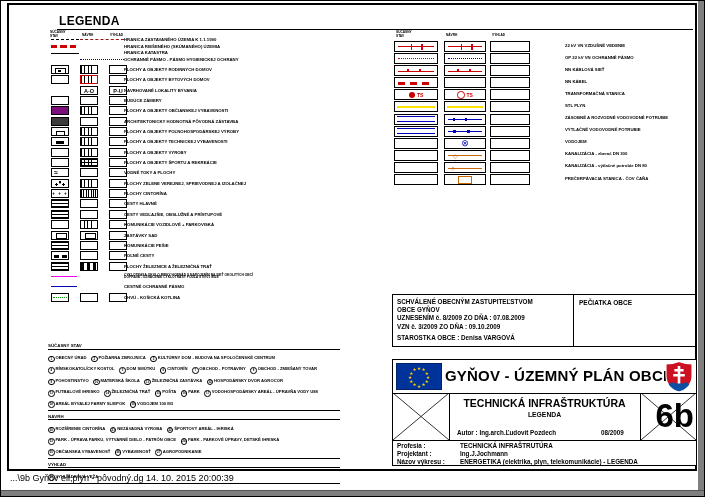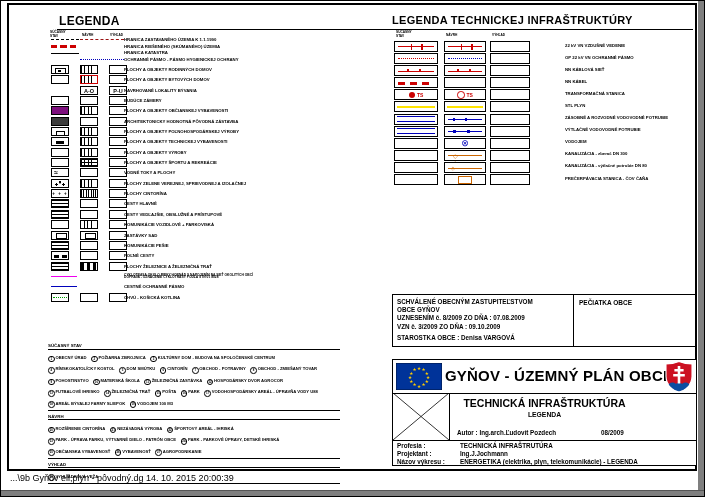--- a/index.html
+++ b/index.html
@@ -311,21 +311,20 @@
       <div class="nlist">
         <div class="hd">NÁVRH</div>
         <div class="items"><span class="nitem"><span class="num">20</span><span class="t">ROZŠÍRENIE CINTORÍNA</span></span><span class="nitem"><span class="num">21</span><span class="t">NEZÁVADNÁ VÝROBA</span></span><span class="nitem"><span class="num">22</span><span class="t">ŠPORTOVÝ AREÁL - IHRISKÁ</span></span><span class="nitem"><span class="num">23</span><span class="t">PARK - ÚPRAVA PARKU, VÝTVARNÉ DIELO - PATRÓN OBCE</span></span><span class="nitem"><span class="num">24</span><span class="t">PARK - PARKOVÉ ÚPRAVY, DETSKÉ IHRISKÁ</span></span><span class="nitem"><span class="num">25</span><span class="t">OBČIANSKA VYBAVENOSŤ</span></span><span class="nitem"><span class="num">26</span><span class="t">VYBAVENOSŤ</span></span><span class="nitem"><span class="num">27</span><span class="t">AGROPODNIKANIE</span></span></div>
       </div>
       <div class="nlist">
         <div class="hd">VÝHĽAD</div>
         <div class="items"><span class="nitem"><span class="num">28</span><span class="t">VYHLIADKOVÁ VEŽA</span></span></div>
       </div>
     </div>
 
-  <div class="lg-title abs" style="left:383px;top:9px;font-size:11px;">LEGENDA TECHNICKEJ INFRAŠTRUKTÚRY</div>
   <div class="hr" style="left:381px;top:24px;width:303px;"></div>
   <div class="colhdr" style="left:387px;top:26px;">SÚČASNÝ STAV</div>
   <div class="colhdr" style="left:437px;top:29px;">NÁVRH</div>
   <div class="colhdr" style="left:483px;top:29px;">VÝHĽAD</div>
   <div id="r-rows" style="left:385px;top:36px;">
       <div class="rrow">
         <div class="rb c1 r-redticks"></div>
         <div class="rb c2 r-redticks"></div>
         <div class="rb c3 r-box"></div>
         <div class="lbl">22 kV VN VZDUŠNÉ VEDENIE</div>
@@ -449,20 +448,27 @@
       <div class="xbox left">
         <svg viewBox="0 0 56 47" preserveAspectRatio="none">
           <line x1="0" y1="0" x2="56" y2="47" stroke="#000" stroke-width="0.8"></line>
           <line x1="56" y1="0" x2="0" y2="47" stroke="#000" stroke-width="0.8"></line>
         </svg>
       </div>
       <div class="sec-title">TECHNICKÁ INFRAŠTRUKTÚRA</div>
       <div class="sec-sub">LEGENDA</div>
       <div class="author">Autor : Ing.arch.Ľudovít Pozdech</div>
       <div class="tb-date">08/2009</div>
+      <div class="xbox right">
+        <svg viewBox="0 0 55 47" preserveAspectRatio="none">
+          <line x1="0" y1="0" x2="55" y2="47" stroke="#000" stroke-width="0.8"></line>
+          <line x1="55" y1="0" x2="0" y2="47" stroke="#000" stroke-width="0.8"></line>
+        </svg>
+        <div class="sheetno">6b</div>
+      </div>
     </div>
     <div class="tb-bot">
       <div class="row" style="top:2px;">
         <span class="k">Profesia :</span>
         <span class="v">TECHNICKÁ INFRAŠTRUTÚRA</span>
       </div>
       <div class="row" style="top:10px;">
         <span class="k">Projektant :</span>
         <span class="v">Ing.J.Jochmann</span>
       </div>

